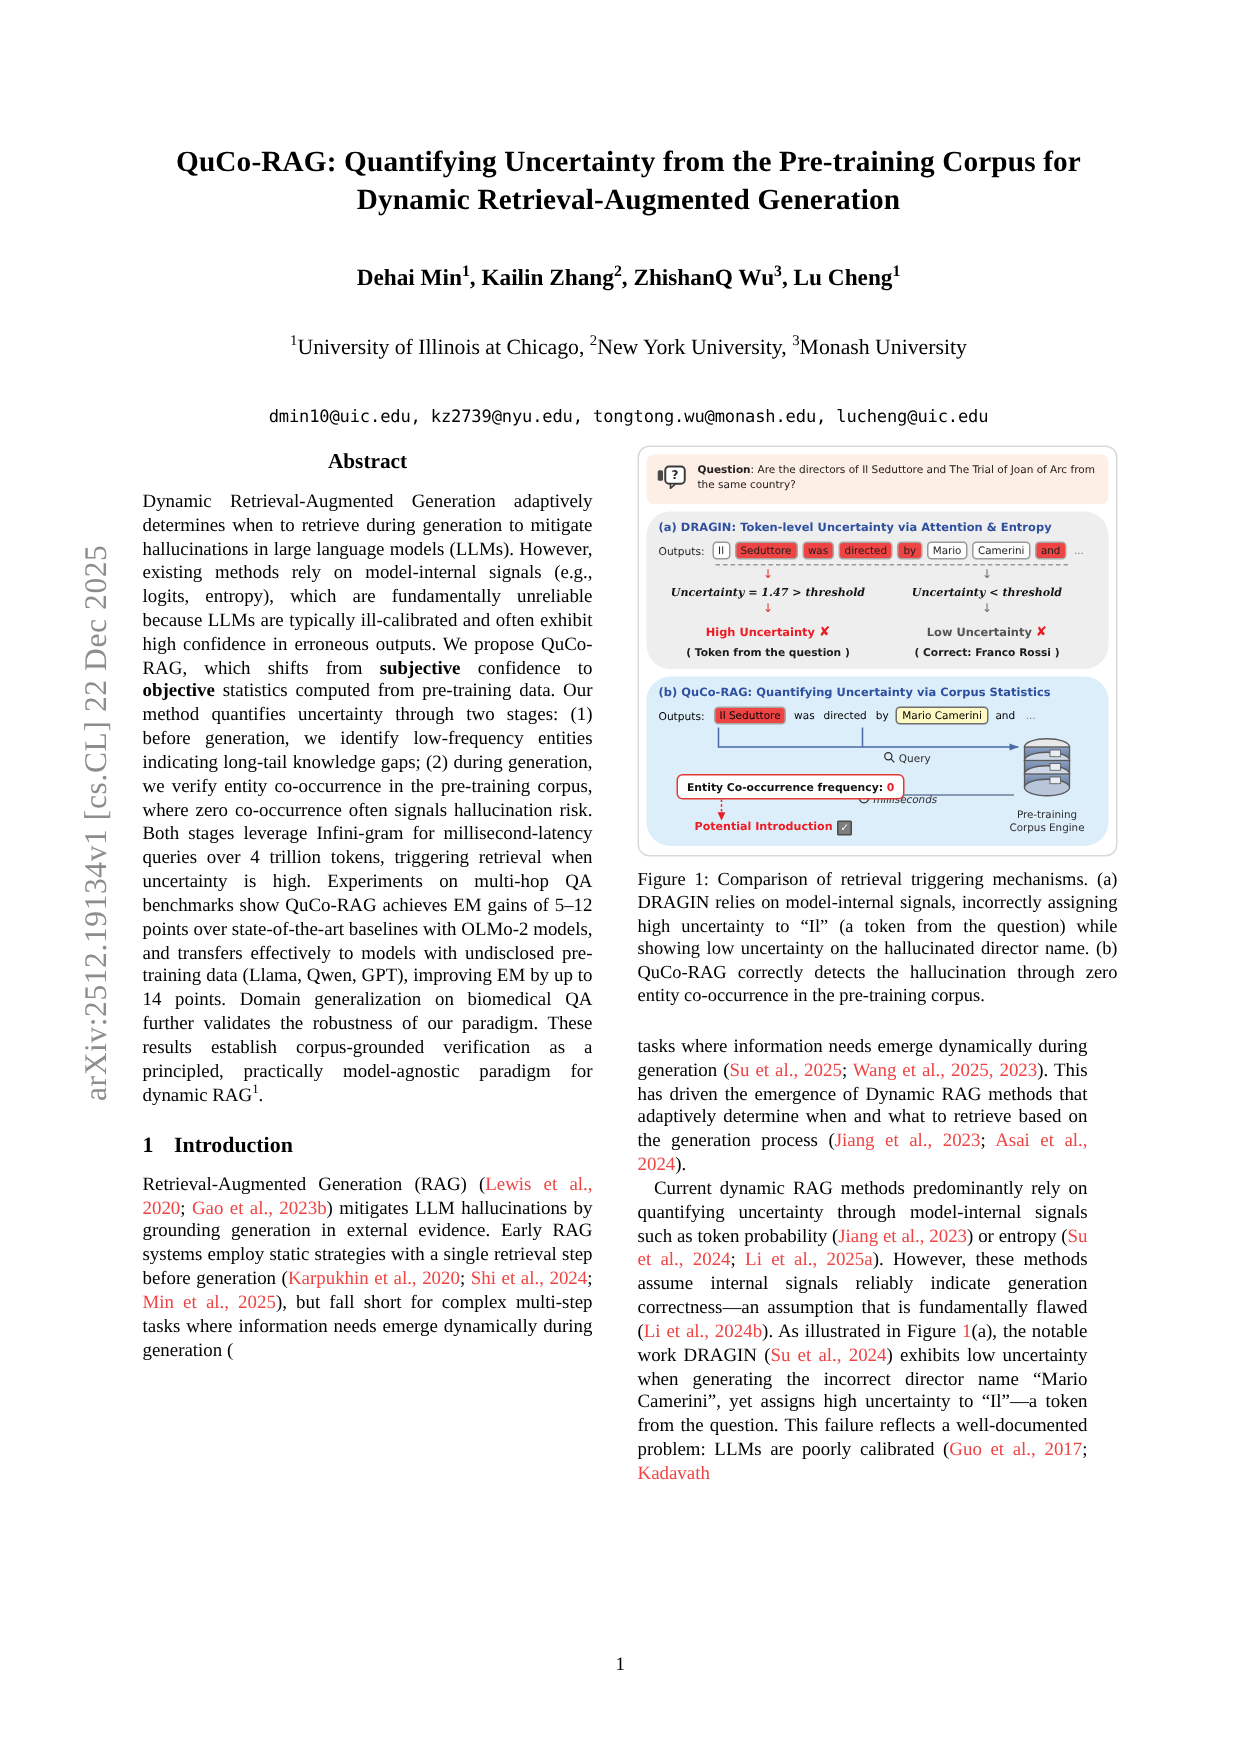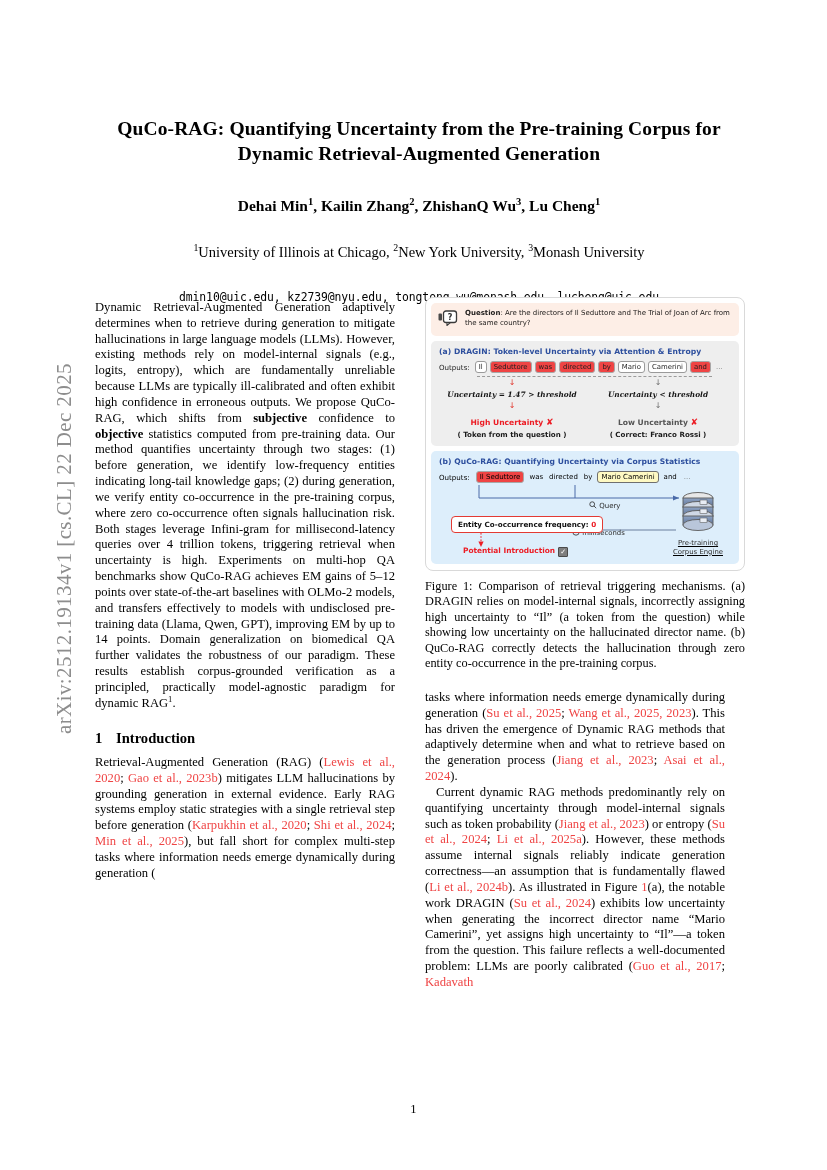--- a/index.html
+++ b/index.html
@@ -36,21 +36,21 @@
   .page {
     position: absolute;
     left: 0; top: 0;
     width: 827px;
     height: 1170px;
   }
 
   .titleblock {
     position: absolute;
     left: 95px;
-    top: 116px;
+    top: 96px;
     width: 648px;
     text-align: center;
   }
   .paper-title {
     font-size: 19.5px;
     font-weight: bold;
     line-height: 1.30;
     letter-spacing: 0.1px;
   }
   .authors {
@@ -160,21 +160,21 @@
   .q-icon { flex: 0 0 auto; margin-top: 1px; }
   .qtext {
     font-size: 7.0px;
     line-height: 1.42;
     color: #23201f;
   }
   .qtext b { font-weight: bold; }
 
   
   .panel {
-    border-radius: 5px;
+    border-radius: 16px;
     padding: 6px 8px 7px 8px;
     margin-top: 5px;
     position: relative;
   }
   .panel-a { background: #eeeeee; }
   .panel-b { background: #ddeefb; }
   .panel-title {
     font-size: 7.6px;
     font-weight: bold;
     color: #2d4f9e;
@@ -297,29 +297,29 @@
     font-size: 7.0px;
     color: #2a2a2a;
     white-space: nowrap;
   }
   .mslabel {
     position: absolute;
     left: 133px;
     top: 57px;
     font-size: 6.9px;
     color: #2a2a2a;
+    font-style: italic;
     white-space: nowrap;
   }
   .dbwrap {
     position: absolute;
     right: 2px;
     top: 20px;
     width: 62px;
     text-align: center;
-    text-decoration: underline;
   }
   .dblabel {
     font-size: 6.9px;
     color: #2d2d2d;
     line-height: 1.25;
     margin-top: 2px;
   }
   .b-svg { position: absolute; left: 0; top: 0; }
 
   .caption {
@@ -350,20 +350,21 @@
     </div>
 
     <div class="affiliations">
       <sup>1</sup><span>University of Illinois at Chicago, </span><sup>2</sup><span>New York University, </span><sup>3</sup><span>Monash University</span>
     </div>
 
     <div class="emails">dmin10@uic.edu, kz2739@nyu.edu, tongtong.wu@monash.edu, lucheng@uic.edu</div>
   </div>
 
   <div class="col col-left">
+    <div class="sec-abstract-head">Abstract</div>
     <p class="para"><span>Dynamic Retrieval-Augmented Generation adaptively determines when to retrieve during generation to mitigate hallucinations in large language models (LLMs). However, existing methods rely on model-internal signals (e.g., logits, entropy), which are fundamentally unreliable because LLMs are typically ill-calibrated and often exhibit high confidence in erroneous outputs. We propose QuCo-RAG, which shifts from </span><b>subjective</b><span> confidence to </span><b>objective</b><span> statistics computed from pre-training data. Our method quantifies uncertainty through two stages: (1) before generation, we identify low-frequency entities indicating long-tail knowledge gaps; (2) during generation, we verify entity co-occurrence in the pre-training corpus, where zero co-occurrence often signals hallucination risk. Both stages leverage Infini-gram for millisecond-latency queries over 4 trillion tokens, triggering retrieval when uncertainty is high. Experiments on multi-hop QA benchmarks show QuCo-RAG achieves EM gains of 5–12 points over state-of-the-art baselines with OLMo-2 models, and transfers effectively to models with undisclosed pre-training data (Llama, Qwen, GPT), improving EM by up to 14 points. Domain generalization on biomedical QA further validates the robustness of our paradigm. These results establish corpus-grounded verification as a principled, practically model-agnostic paradigm for dynamic RAG</span><sup>1</sup><span>.</span></p>
 
     <div class="h1"><span class="num">1</span><span>Introduction</span></div>
 
     <p class="para"><span>Retrieval-Augmented Generation (RAG) (</span><span class="cite">Lewis et al., 2020</span><span>; </span><span class="cite">Gao et al., 2023b</span><span>) mitigates LLM hallucinations by grounding generation in external evidence. Early RAG systems employ static strategies with a single retrieval step before generation (</span><span class="cite">Karpukhin et al., 2020</span><span>; </span><span class="cite">Shi et al., 2024</span><span>; </span><span class="cite">Min et al., 2025</span><span>), but fall short for complex multi-step tasks where information needs emerge dynamically during generation (</span></p>
   </div>
 
   <div class="figure">
     <div class="fig-card">
 

